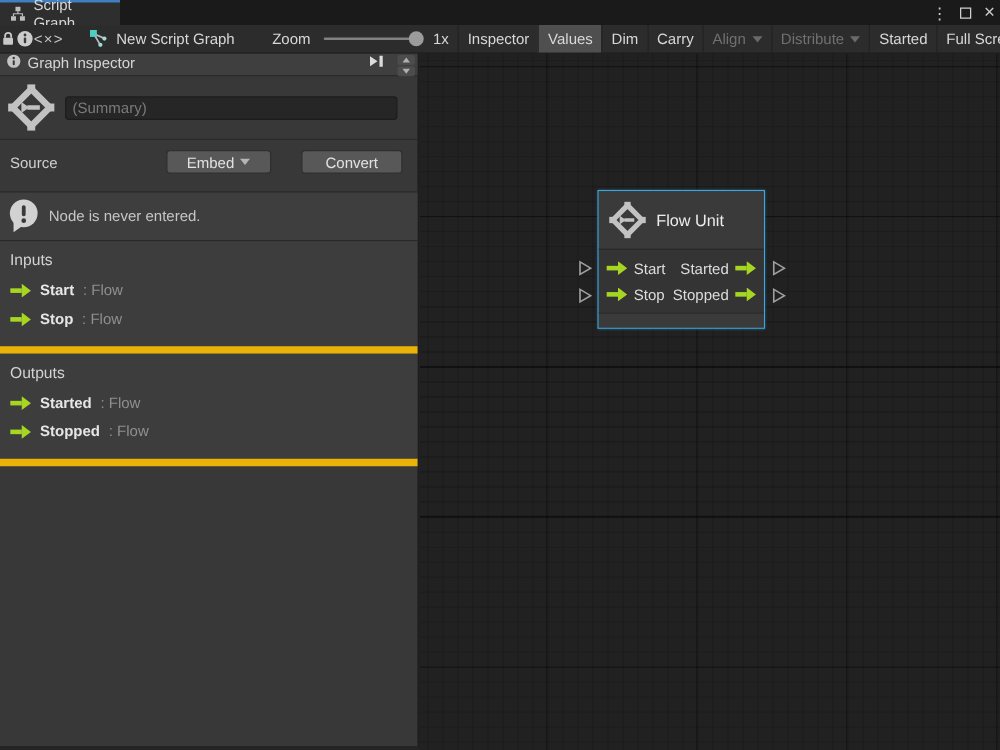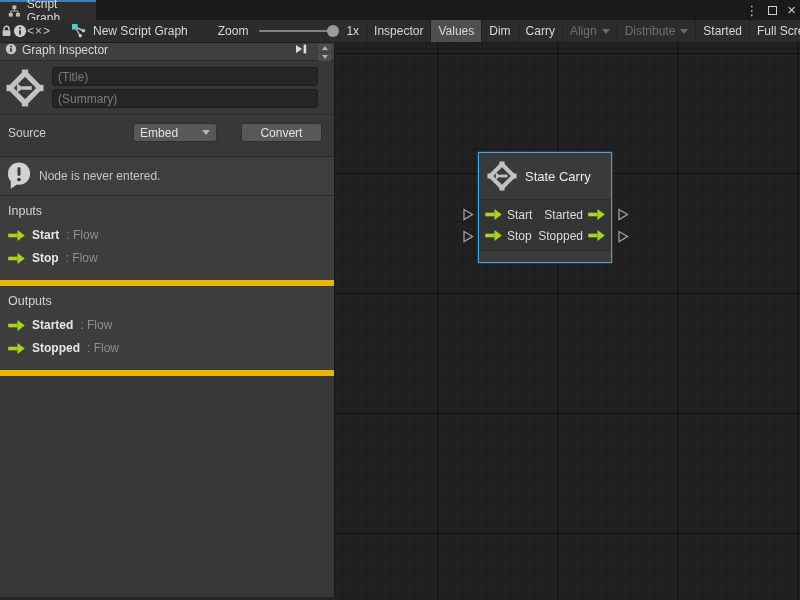--- a/index.html
+++ b/index.html
@@ -66,21 +66,21 @@
   .fields input::placeholder { color:#7a7a7a; }
 
   .hsep { height:1px; background:#2b2b2b; }
 
   .source-row { display:flex; align-items:center; padding:8px 12px 0 8px;gap:20px; }
   .source-row .lbl { width:122px; color:#cfcfcf; }
   .uibtn {
     height:19px; background:#585858; border:1px solid #2f2f2f; border-radius:3px;
     color:#e2e2e2; display:flex; align-items:center; justify-content:center; font-size:12px;
   }
-  .dropdown { width:95px; justify-content:space-between; padding:0 6px; margin-right:4px; }
+  .dropdown { width:95px; justify-content:center; padding:0 6px; margin-right:4px; }
   .convert { width:94px; }
   .editgraph { margin:7px 12px 0 8px; height:22px; }
 
   .warnbox {
     margin-top:14px; background:#3e3e3e; border-top:1px solid #292929; border-bottom:1px solid #292929;
     display:flex; align-items:center; gap:7px; padding:5px 6px; min-height:35px; color:#c6c6c6;
   }
 
   .iosection { background:#3d3d3d; border-bottom:6px solid #eab308; padding:8px 8px 6px 8px; }
   .iosection .sec-title { color:#d2d2d2; font-size:12.5px; margin-bottom:10px; }
@@ -232,21 +232,20 @@
     <svg width="38" height="38" viewBox="0 0 36 36">
       <path d="M18 4 L32 18 L18 32 L4 18 Z" stroke="#c2c2c2" stroke-width="5" fill="none" stroke-linejoin="round"></path>
       <rect x="15" y="0.5" width="6" height="6" fill="#c2c2c2"></rect>
       <rect x="15" y="29.5" width="6" height="6" fill="#c2c2c2"></rect>
       <rect x="0.5" y="15" width="6" height="6" fill="#c2c2c2"></rect>
       <rect x="29.5" y="15" width="6" height="6" fill="#c2c2c2"></rect>
       <rect x="15" y="16.3" width="9.5" height="3.4" fill="#c2c2c2"></rect>
       <path d="M16.5,18 L10.5,13.8 V22.2 Z" fill="#c2c2c2"></path>
     </svg>
     <div class="fields">
-      <input type="text" placeholder="(Title)" style="">
       <input type="text" placeholder="(Summary)" style="">
     </div>
   </div>
 
   <div class="hsep"></div>
 
   <div class="source-row">
     <span class="lbl">Source</span>
     <div class="uibtn dropdown">
       <span>Embed</span>
@@ -316,21 +315,21 @@
     <div class="node-header">
       <svg width="30" height="30" viewBox="0 0 36 36">
         <path d="M18 4 L32 18 L18 32 L4 18 Z" stroke="#c2c2c2" stroke-width="5" fill="none" stroke-linejoin="round"></path>
         <rect x="15" y="0.5" width="6" height="6" fill="#c2c2c2"></rect>
         <rect x="15" y="29.5" width="6" height="6" fill="#c2c2c2"></rect>
         <rect x="0.5" y="15" width="6" height="6" fill="#c2c2c2"></rect>
         <rect x="29.5" y="15" width="6" height="6" fill="#c2c2c2"></rect>
         <rect x="15" y="16.3" width="9.5" height="3.4" fill="#c2c2c2"></rect>
         <path d="M16.5,18 L10.5,13.8 V22.2 Z" fill="#c2c2c2"></path>
       </svg>
-      <span class="node-title">State Carry</span>
+      <span class="node-title">Flow Unit</span>
     </div>
     <div class="node-body">
       <div class="node-row">
         <div class="in-group">
           <svg class="flow-arrow" width="17" height="11" viewBox="0 0 18 12">
             <rect x="0" y="4" width="10" height="4" fill="#a6d622"></rect>
               <path d="M10,0 L18,6 L10,12 Z" fill="#a6d622"></path>
           </svg>
           <span class="pname">Start</span>
         </div>

